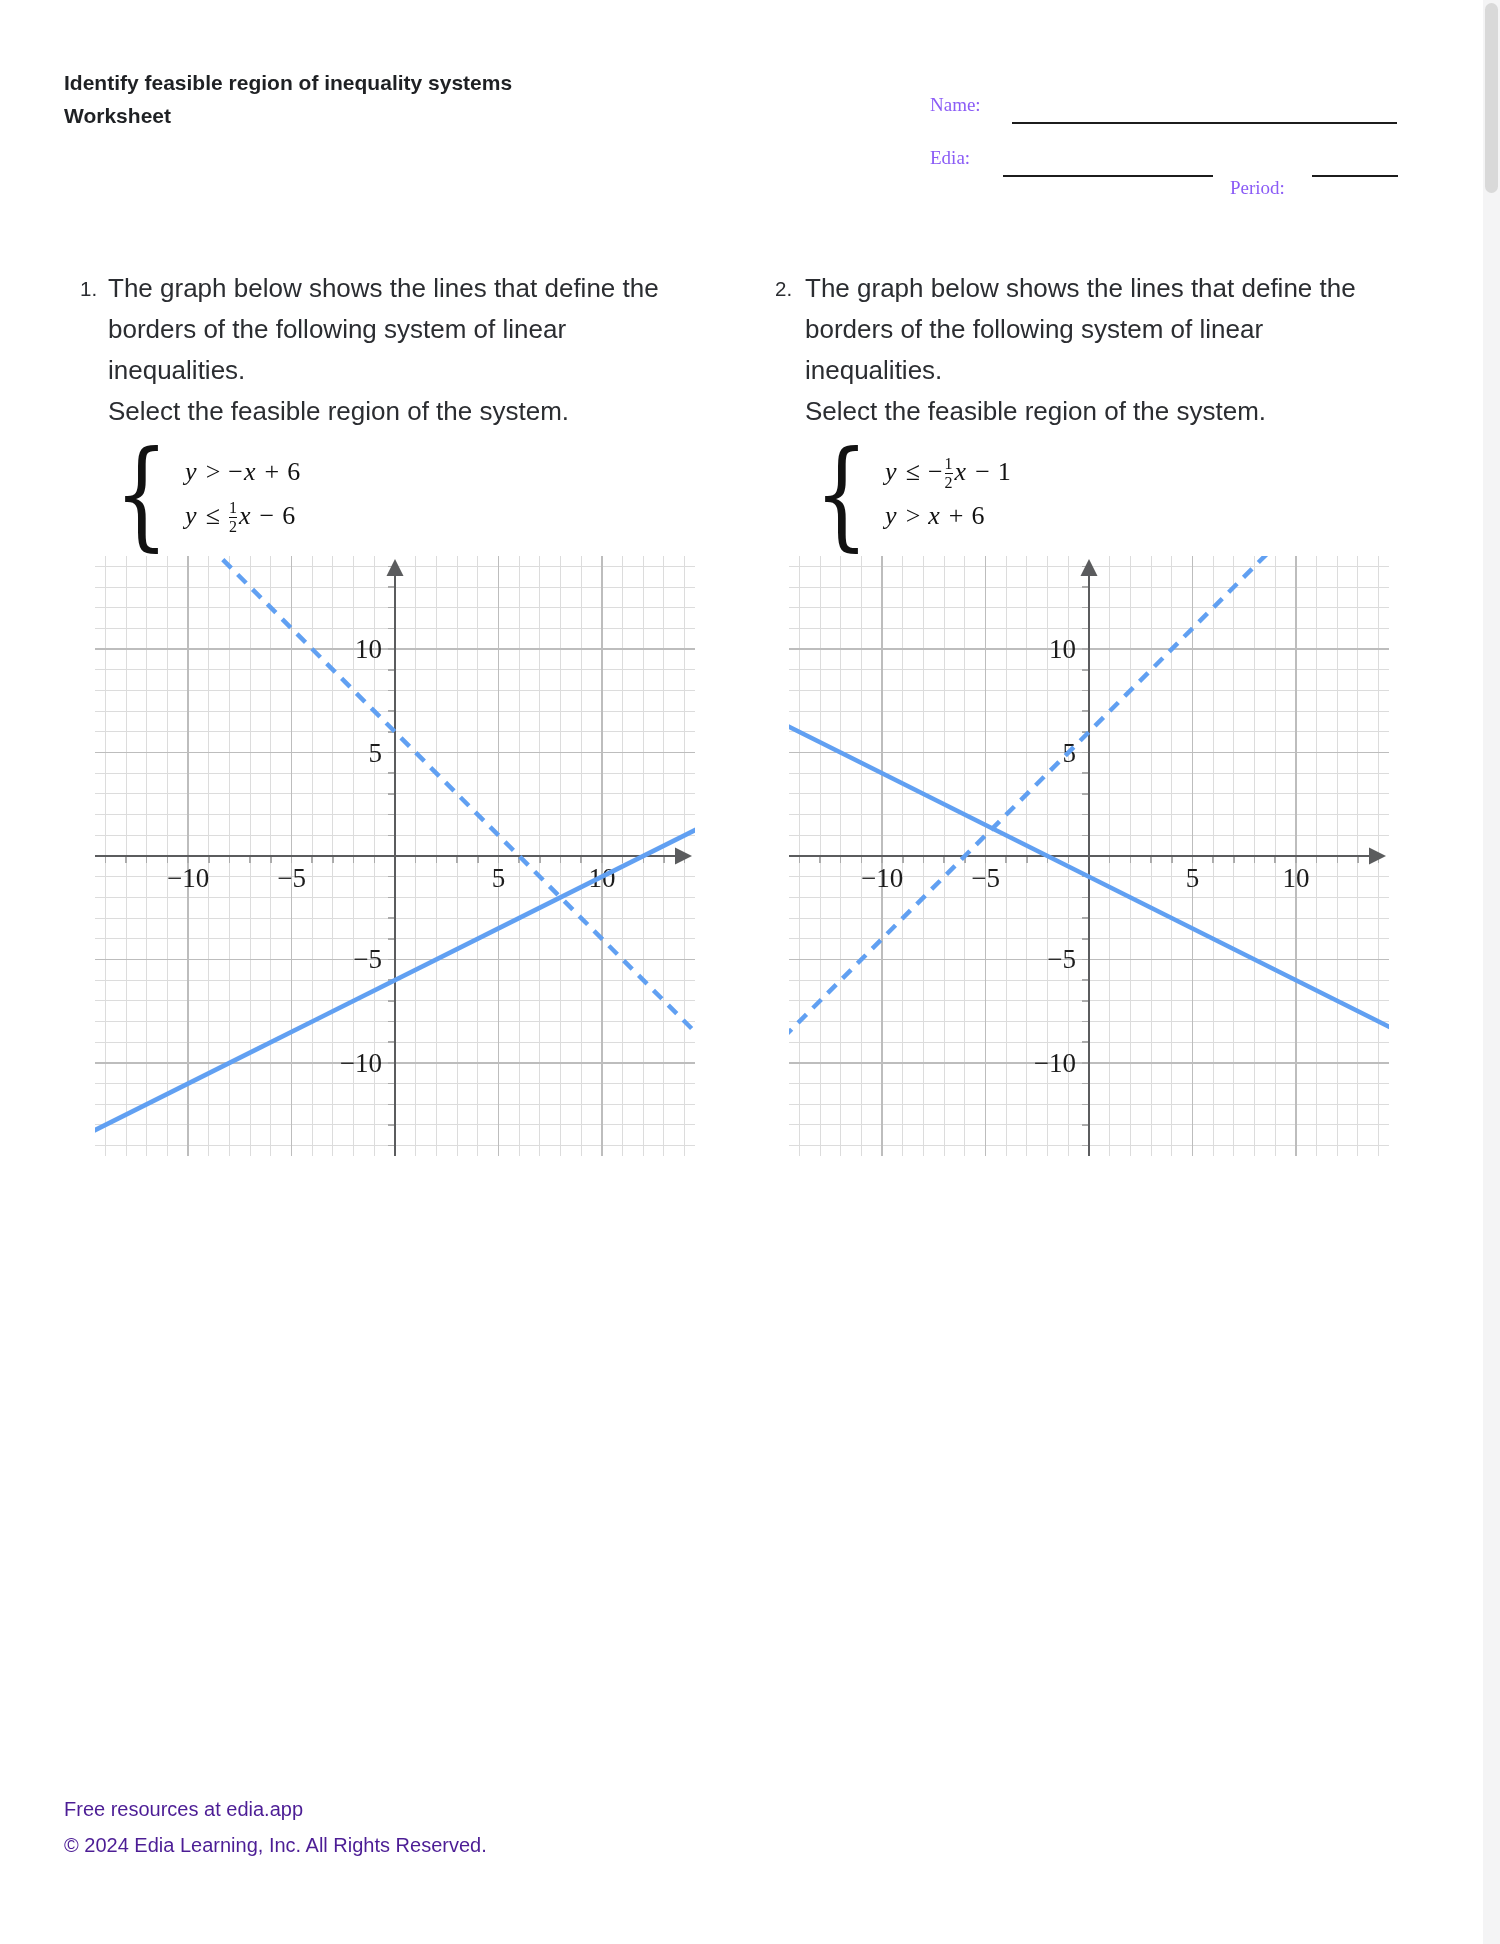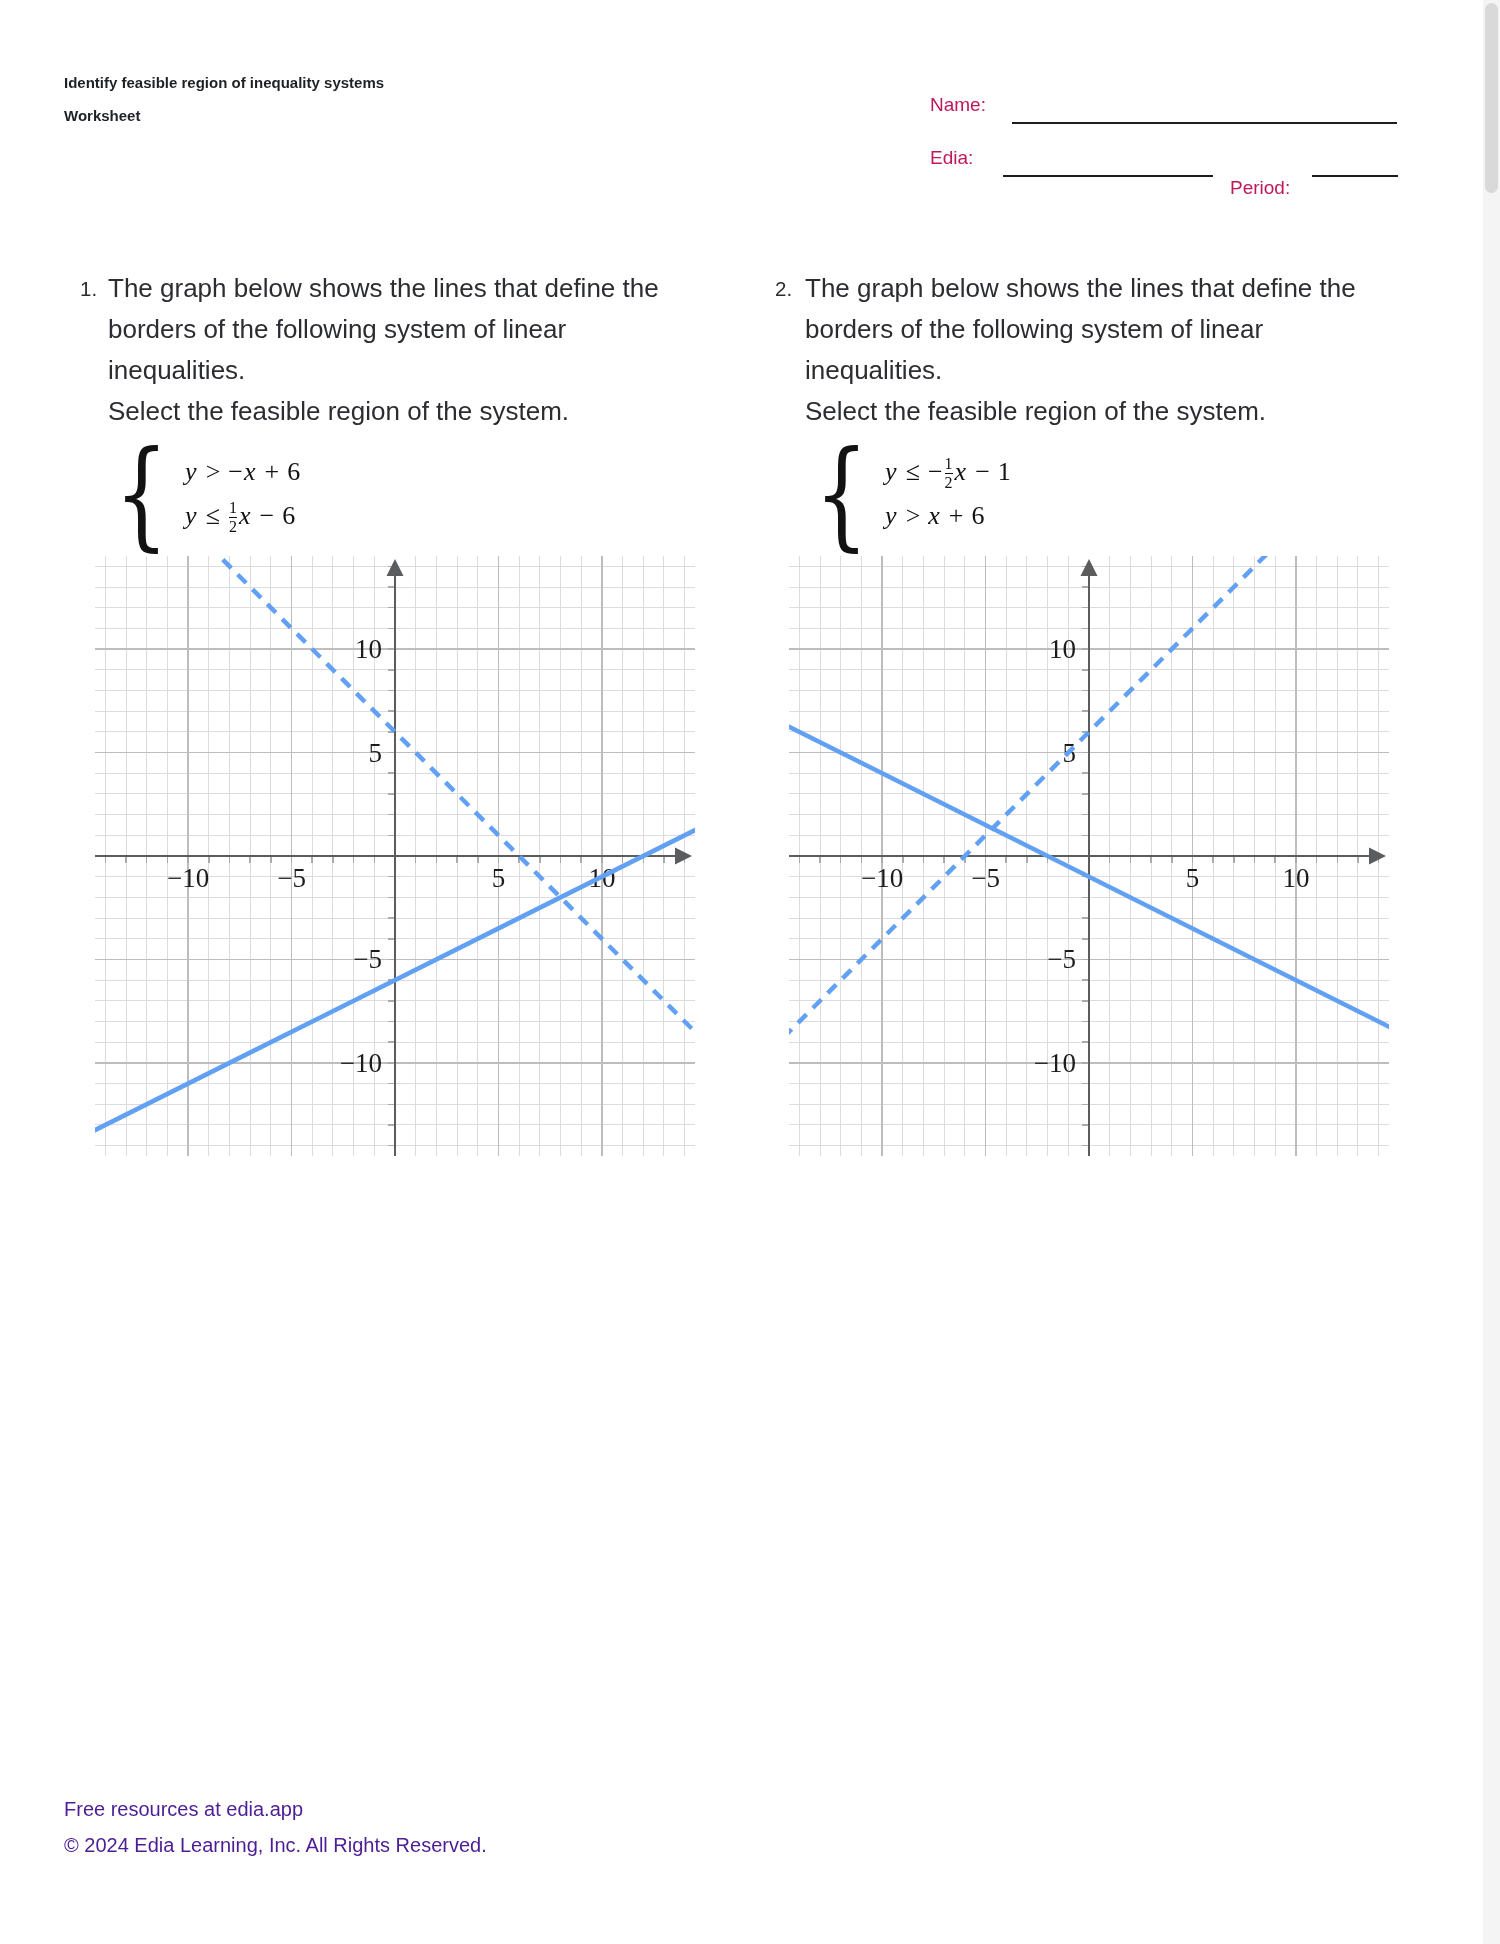--- a/index.html
+++ b/index.html
@@ -1,20 +1,20 @@
 <!DOCTYPE html>
 <html><head>
 <meta charset="utf-8">
 <style>
   html,body{margin:0;padding:0;background:#ffffff;}
   .page{position:relative;width:1500px;height:1944px;background:#ffffff;overflow:hidden;
         font-family:"Liberation Sans",sans-serif;color:#2b2d31;}
-  .title{position:absolute;left:64px;top:66px;font-size:15px;font-weight:700;
+  .title{position:absolute;left:64px;top:66px;font-size:21px;font-weight:700;
          line-height:33px;color:#1f2124;}
-  .hdr-label{position:absolute;font-size:19px;color:#be185d;}
+  .hdr-label{position:absolute;font-size:19px;color:#8b5cf6;font-family:Liberation Serif, serif;}
   .rule{position:absolute;border-top:2px solid #1c1c1c;height:0;}
   .pnum{position:absolute;font-size:20.5px;line-height:41px;}
   .ptext{position:absolute;font-size:26px;line-height:41px;}
   .system{position:absolute;display:flex;align-items:center;}
   .brace{font-family:"DejaVu Serif",serif;font-size:118px;line-height:96px;
          transform:scaleX(.72);transform-origin:center;color:#121212;font-weight:400;}
   .rows{margin-left:6px;}
   .mrow{display:flex;align-items:center;height:44px;
         font-family:"Liberation Serif",serif;font-size:26px;color:#121212;}
   .tok-v{font-style:italic;padding-right:1px;}

